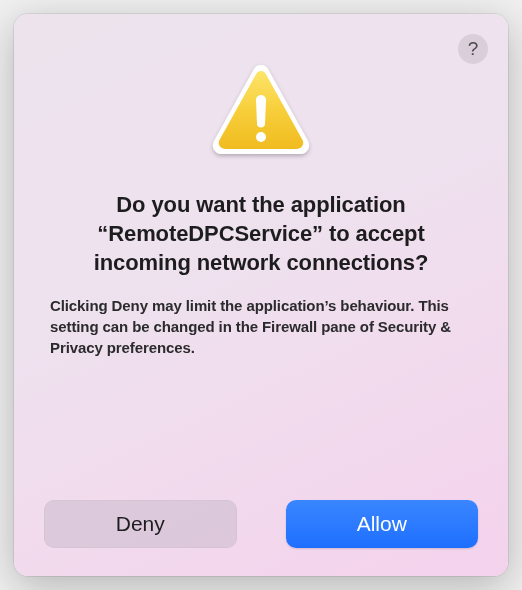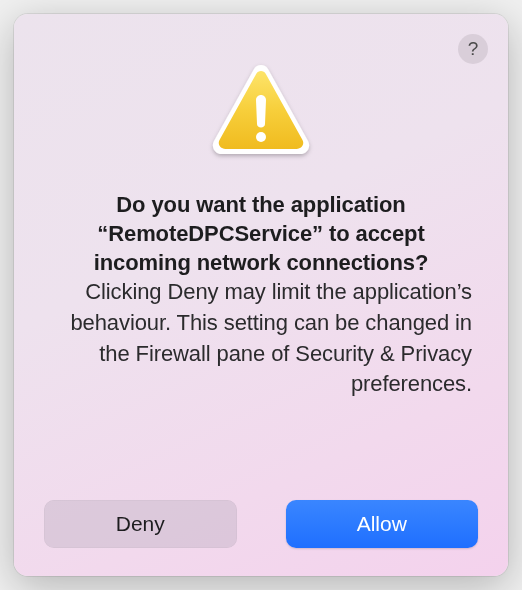--- a/index.html
+++ b/index.html
@@ -54,28 +54,29 @@
       display: flex;
       align-items: center;
       justify-content: center;
     }
     .heading {
       font-size: 22px;
       font-weight: 700;
       color: #1d1d1f;
       text-align: center;
       line-height: 1.32;
+      margin-bottom: 18px;
       padding: 0 8px;
       letter-spacing: -0.1px;
     }
     .subtext {
-      font-size: 22px;
-      font-weight: 400;
+      font-size: 15px;
+      font-weight: 700;
       color: #2b2b2d;
-      text-align: right;
+      text-align: left;
       line-height: 1.4;
       padding: 0 6px;
       letter-spacing: -0.1px;
     }
     .button-row {
       margin-top: auto;
       width: 100%;
       display: flex;
       gap: 18px;
       align-items: center;

